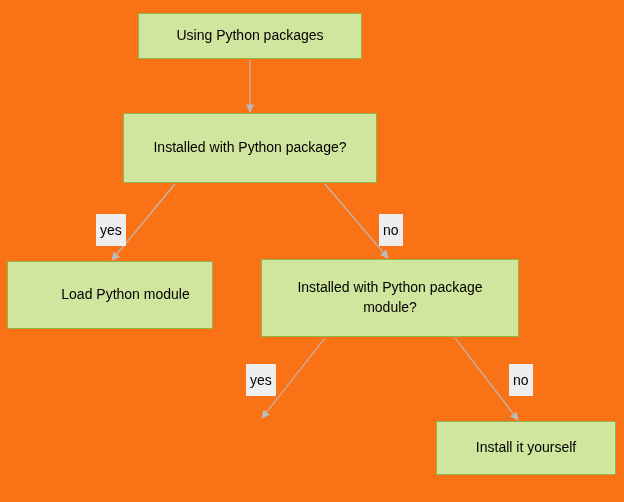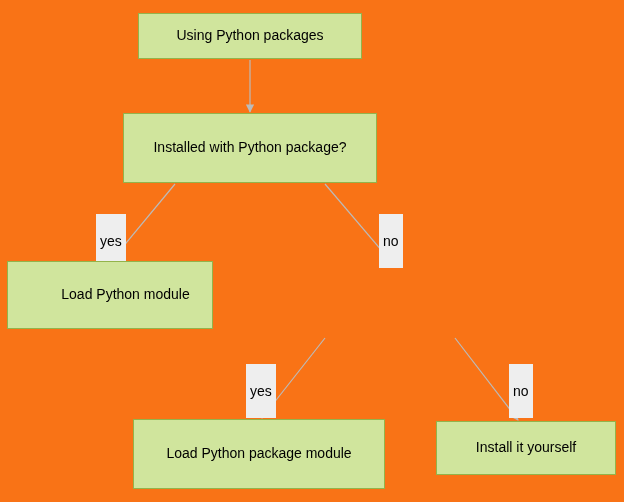--- a/index.html
+++ b/index.html
@@ -24,21 +24,21 @@
     align-items: center;
     justify-content: center;
     text-align: center;
     padding: 4px 8px;
     box-sizing: border-box;
     line-height: 1.4;
   }
   .edge-label {
     position: absolute;
     background: #eee;
-    padding: 19px 4px;
+    padding: 8px 4px;
     font-size: 14px;
   }
   svg.edges {
     position: absolute;
     left: 0; top: 0;
     width: 624px;
     height: 502px;
     pointer-events: none;
   }
   svg.edges line {
@@ -71,21 +71,21 @@
 
   <div class="node" style="left:138px; top:13px; width:224px; height:46px;">Using Python packages</div>
 
   <div class="node" style="left:123px; top:113px; width:254px; height:70px;">Installed with Python package?</div>
 
   <div class="edge-label" style="left:96px; top:214px;">yes</div>
   <div class="edge-label" style="left:379px; top:214px;">no</div>
 
   <div class="node" style="left:7px; top:261px; width:206px; height:68px;padding-left:39px;">Load Python module</div>
 
+  <div class="node" style="left:261px; top:259px; width:258px; height:78px;">Installed with Python package module?</div>
 
   <div class="edge-label" style="left:246px; top:364px;">yes</div>
   <div class="edge-label" style="left:509px; top:364px;">no</div>
 
-  <div class="node" style="left:133px; top:419px; width:252px; height:70px;">Load Python package module</div>
 
   <div class="node" style="left:436px; top:421px; width:180px; height:54px;">Install it yourself</div>
 
 </div>
 
 </body></html>

